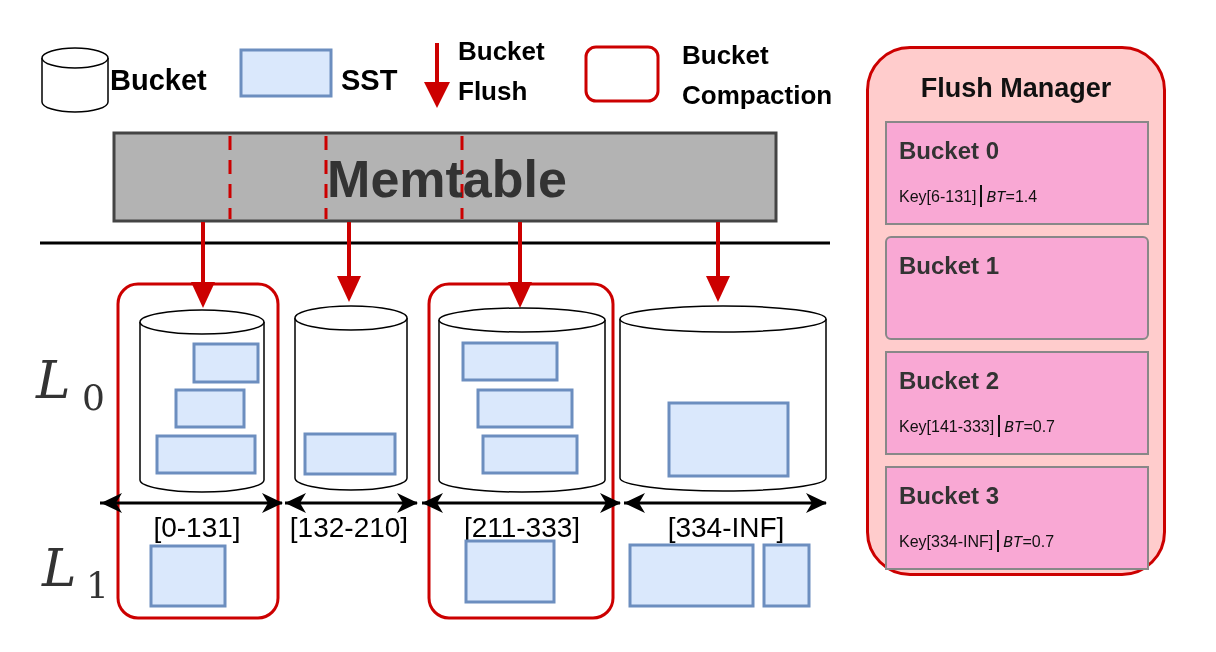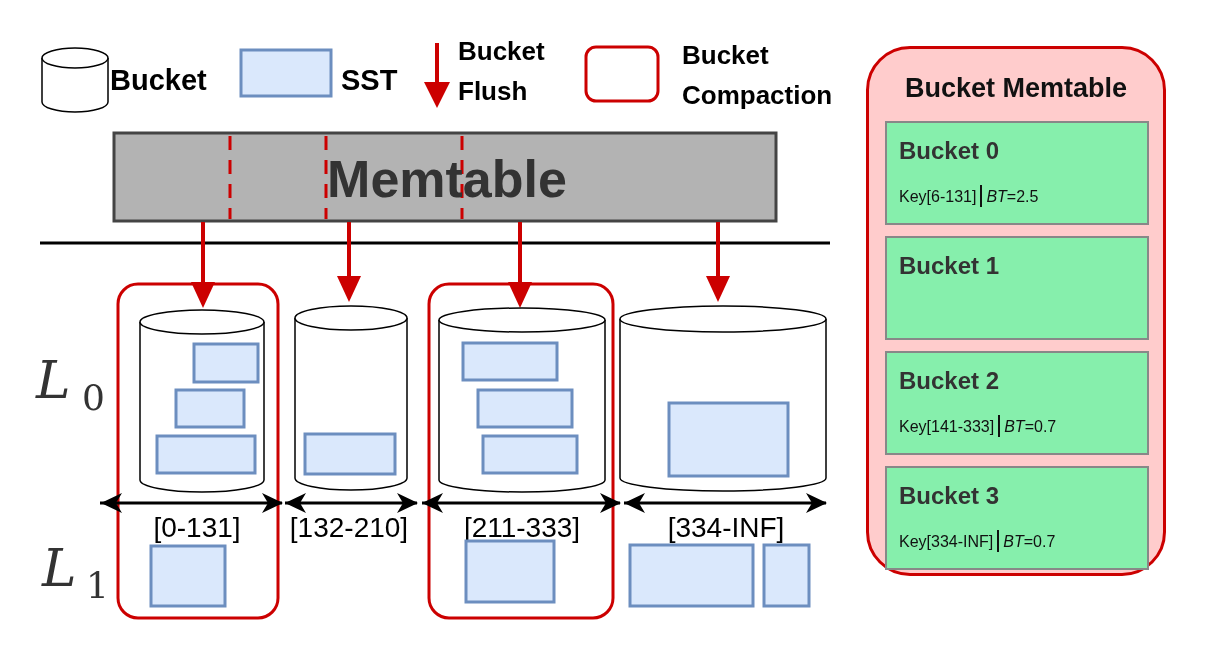--- a/index.html
+++ b/index.html
@@ -5,25 +5,25 @@
   html, body { margin: 0; padding: 0; background: #ffffff; }
   body { width: 1216px; height: 652px; overflow: hidden; position: relative; font-family: "Liberation Sans", sans-serif; }
   svg { position: absolute; left: 0; top: 0; }
   .lbl { font-family: "Liberation Sans", sans-serif; font-weight: bold; fill: #000; }
   .mem { font-family: "Liberation Sans", sans-serif; font-weight: bold; fill: #333; }
   .rng { font-family: "Liberation Sans", sans-serif; fill: #000; }
   .lvl { font-family: "DejaVu Serif", serif; font-style: italic; fill: #333; }
   .lvlsub { font-family: "DejaVu Serif", serif; fill: #333; }
   .mgr { position: absolute; left: 866px; top: 46px; width: 300px; height: 530px; background: #ffcccc; border: 3px solid #cc0000; border-radius: 44px; box-sizing: border-box; }
   .mgr-title { position: absolute; left: 0; right: 0; top: 24px; text-align: center; font-weight: bold; font-size: 27px; color: #111; }
-  .card { position: absolute; left: 16px; width: 264px; height: 104px; background: #86efac; border: 2px solid #888; box-sizing: border-box; }
+  .card { position: absolute; left: 16px; width: 264px; height: 104px; background: #f9a8d4; border: 2px solid #888; box-sizing: border-box; }
   .card-title { position: absolute; left: 12px; top: 14px; font-weight: bold; font-size: 24px; color: #333; }
   .card-info { position: absolute; left: 12px; top: 64px; font-size: 16px; color: #111; white-space: nowrap; }
   .card-info .sep { display: inline-block; width: 2px; height: 22px; background: #111; vertical-align: middle; margin: 0 4px 0 4px; position: relative; top: -2px; }
-  .card-info i { font-style: italic; }
+  .card-info i { font-style: italic; font-family: Liberation Mono, monospace; }
 </style>
 </head>
 <body>
 
 <svg width="1216" height="652" viewBox="0 0 1216 652">
   <defs>
     <marker id="redhead" markerWidth="6" markerHeight="6" refX="3" refY="3" orient="auto" markerUnits="strokeWidth">
       <path d="M0,0 L6,3 L0,6 Z" fill="#cc0000"></path>
     </marker>
   </defs>
@@ -141,28 +141,28 @@
   <text class="rng" x="522" y="537" font-size="28" text-anchor="middle">[211-333]</text>
   <text class="rng" x="726" y="537" font-size="28" text-anchor="middle">[334-INF]</text>
 
   <rect x="151" y="546" width="74" height="60" fill="#dae8fc" stroke="#6c8ebf" stroke-width="3"></rect>
   <rect x="466" y="541" width="88" height="61" fill="#dae8fc" stroke="#6c8ebf" stroke-width="3"></rect>
   <rect x="630" y="545" width="123" height="61" fill="#dae8fc" stroke="#6c8ebf" stroke-width="3"></rect>
   <rect x="764" y="545" width="45" height="61" fill="#dae8fc" stroke="#6c8ebf" stroke-width="3"></rect>
 </svg>
 
 <div class="mgr">
-  <div class="mgr-title">Bucket Memtable</div>
+  <div class="mgr-title">Flush Manager</div>
 
   <div class="card" style="top:72px;">
     <div class="card-title">Bucket 0</div>
-    <div class="card-info"><span>Key[6-131]</span><span class="sep"></span><i>BT</i><span>=2.5</span></div>
+    <div class="card-info"><span>Key[6-131]</span><span class="sep"></span><i>BT</i><span>=1.4</span></div>
   </div>
 
-  <div class="card" style="top:187px;">
+  <div class="card" style="top:187px;border-radius:6px;">
     <div class="card-title">Bucket 1</div>
   </div>
 
   <div class="card" style="top:302px;">
     <div class="card-title">Bucket 2</div>
     <div class="card-info"><span>Key[141-333]</span><span class="sep"></span><i>BT</i><span>=0.7</span></div>
   </div>
 
   <div class="card" style="top:417px;text-align:right;">
     <div class="card-title">Bucket 3</div>

